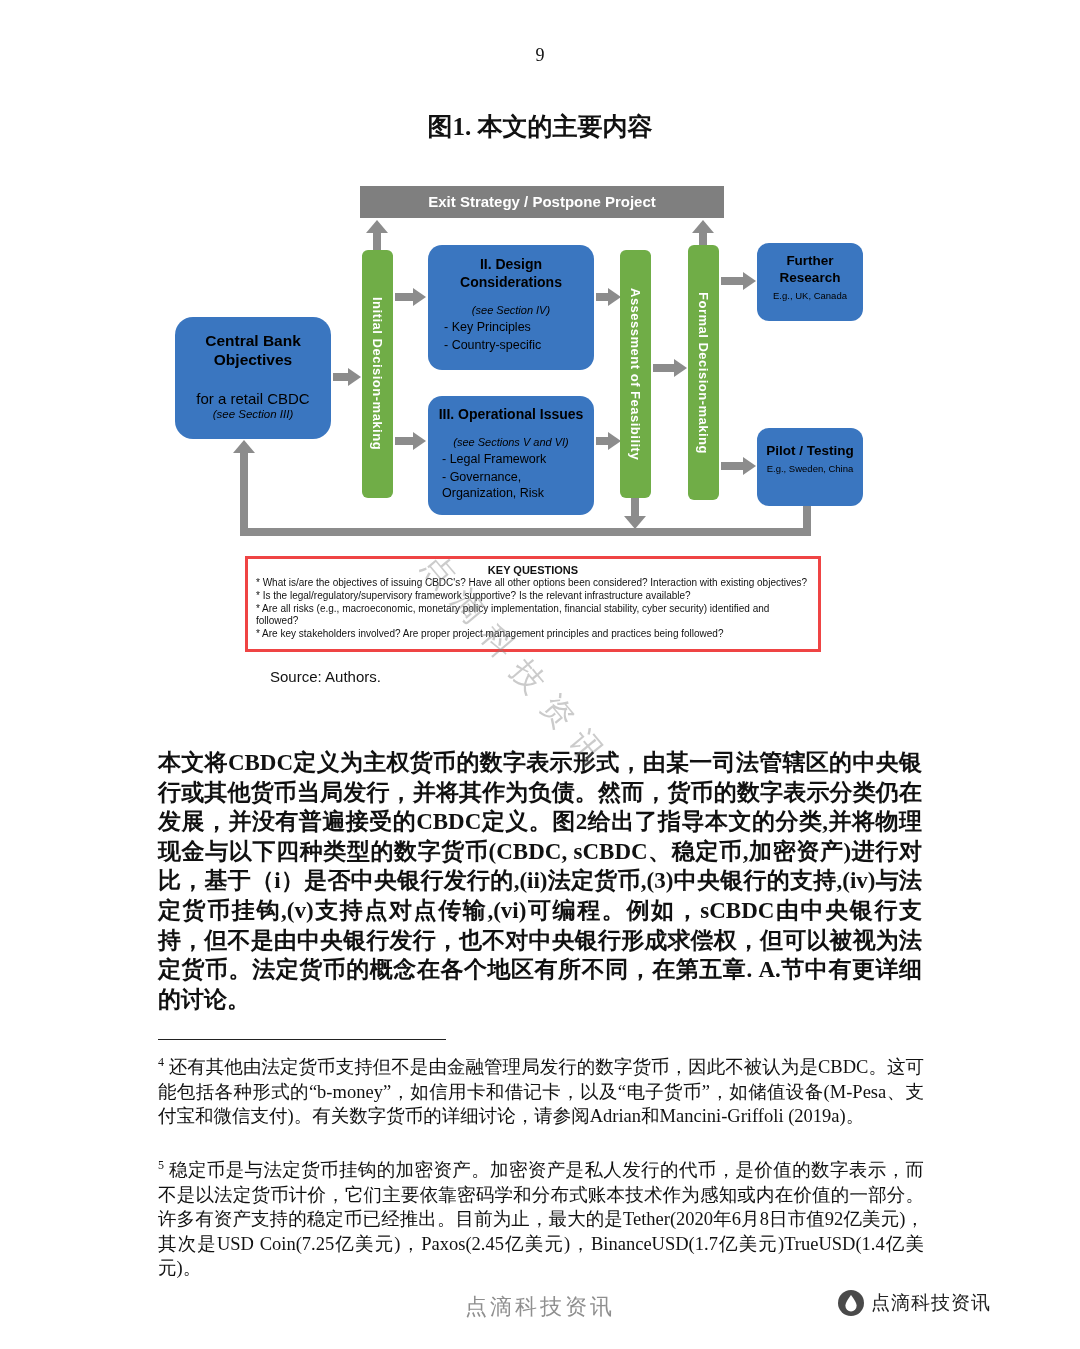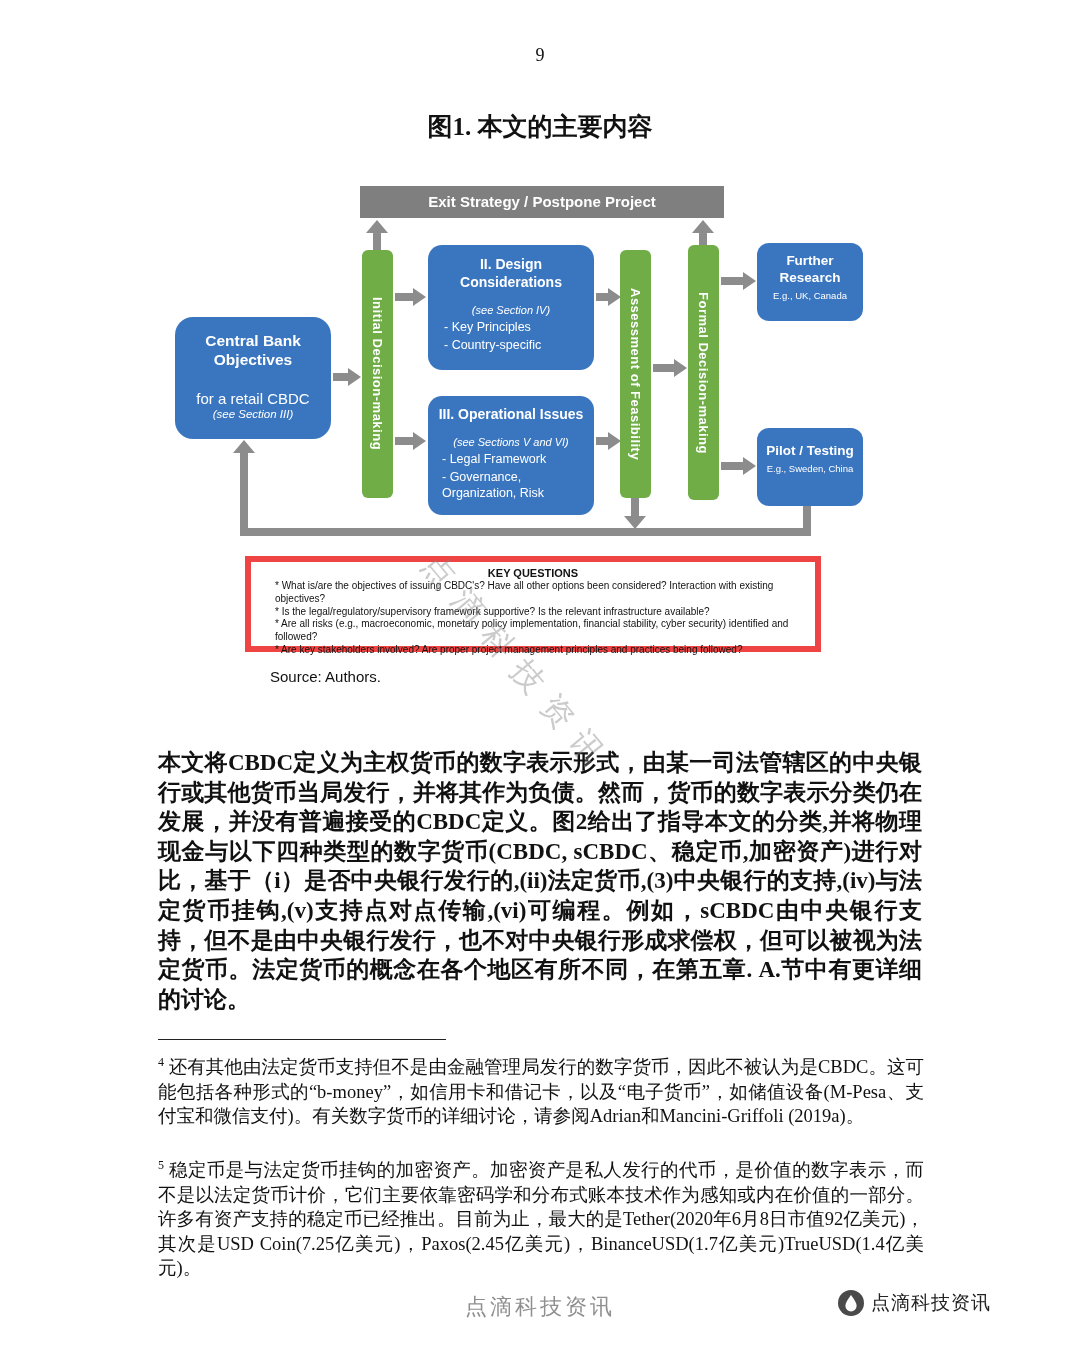--- a/index.html
+++ b/index.html
@@ -5,21 +5,21 @@
   * { margin:0; padding:0; box-sizing:border-box; }
   html,body { background:#ffffff; }
   body { font-family:"Liberation Serif","DejaVu Serif",serif; color:#111; }
   .page { position:relative; width:1080px; height:1349px; margin:0 auto; background:#fff; overflow:hidden; }
   .abs { position:absolute; }
   .sans { font-family:"Liberation Sans","DejaVu Sans",sans-serif; }
 
   
   .exit-bar { left:360px; top:186px; width:364px; height:32px; background:#7f7f7f; color:#fff;
               font-weight:bold; font-size:15px; line-height:32px; text-align:center; }
-  .blue-box { background:#3a76c0; color:#ffffff; text-align:center;
+  .blue-box { background:#3a76c0; color:#000000; text-align:center;
               font-family:"Liberation Sans","DejaVu Sans",sans-serif; }
   .central-box { left:175px; top:317px; width:156px; height:122px; border-radius:18px; padding-top:14px; }
   .cb-l1,.cb-l2 { font-weight:bold; font-size:15.5px; line-height:19px; }
   .cb-l3 { font-size:15px; margin-top:21px; line-height:17px; }
   .cb-l4 { font-size:11.5px; font-style:italic; line-height:15px; }
 
   .green-bar { background:#70ad47; color:#fff; font-weight:bold; border-radius:6px;
                font-family:"Liberation Sans","DejaVu Sans",sans-serif; font-size:13px;
                writing-mode:vertical-rl; text-orientation:mixed;
                display:flex; align-items:center; justify-content:center; letter-spacing:.5px; }
@@ -38,22 +38,22 @@
   .sm-title { font-weight:bold; font-size:13.5px; line-height:17px; }
   .sm-sub   { font-size:9.5px; line-height:13px; margin-top:3px; }
 
   .shaft { position:absolute; background:#8c8c8c; }
   .tri { position:absolute; width:0; height:0; }
   .tri-right { border-top:9px solid transparent; border-bottom:9px solid transparent; border-left:13px solid #8c8c8c; }
   .tri-up    { border-left:11px solid transparent; border-right:11px solid transparent; border-bottom:13px solid #8c8c8c; }
   .tri-down  { border-left:11px solid transparent; border-right:11px solid transparent; border-top:13px solid #8c8c8c; }
 
   
-  .kq-box { left:245px; top:556px; width:576px; height:96px; border:6px solid #ef4444;
-            padding:4px 24px 2px; background:#fff; }
+  .kq-box { left:245px; top:556px; width:576px; height:96px; border:3px solid #ef4444;
+            padding:4px 8px 2px; background:#fff; }
   .kq-title { font-weight:bold; font-size:11px; text-align:center; line-height:14px; }
   .kq-item { font-size:10px; line-height:12.8px; }
 
   .source-line { left:270px; top:668px; font-size:15px; }
 
   
   .page-number { left:0; right:0; top:45px; text-align:center; font-size:18px; }
   .figure-title { left:0; right:0; top:110px; text-align:center; font-size:25px; font-weight:bold; }
   .section-heading { left:0; right:0; top:703px; text-align:center; font-size:21px; font-weight:bold; white-space:pre; }
   .body-para { left:158px; top:748px; width:764px; font-size:23px; font-weight:bold;

